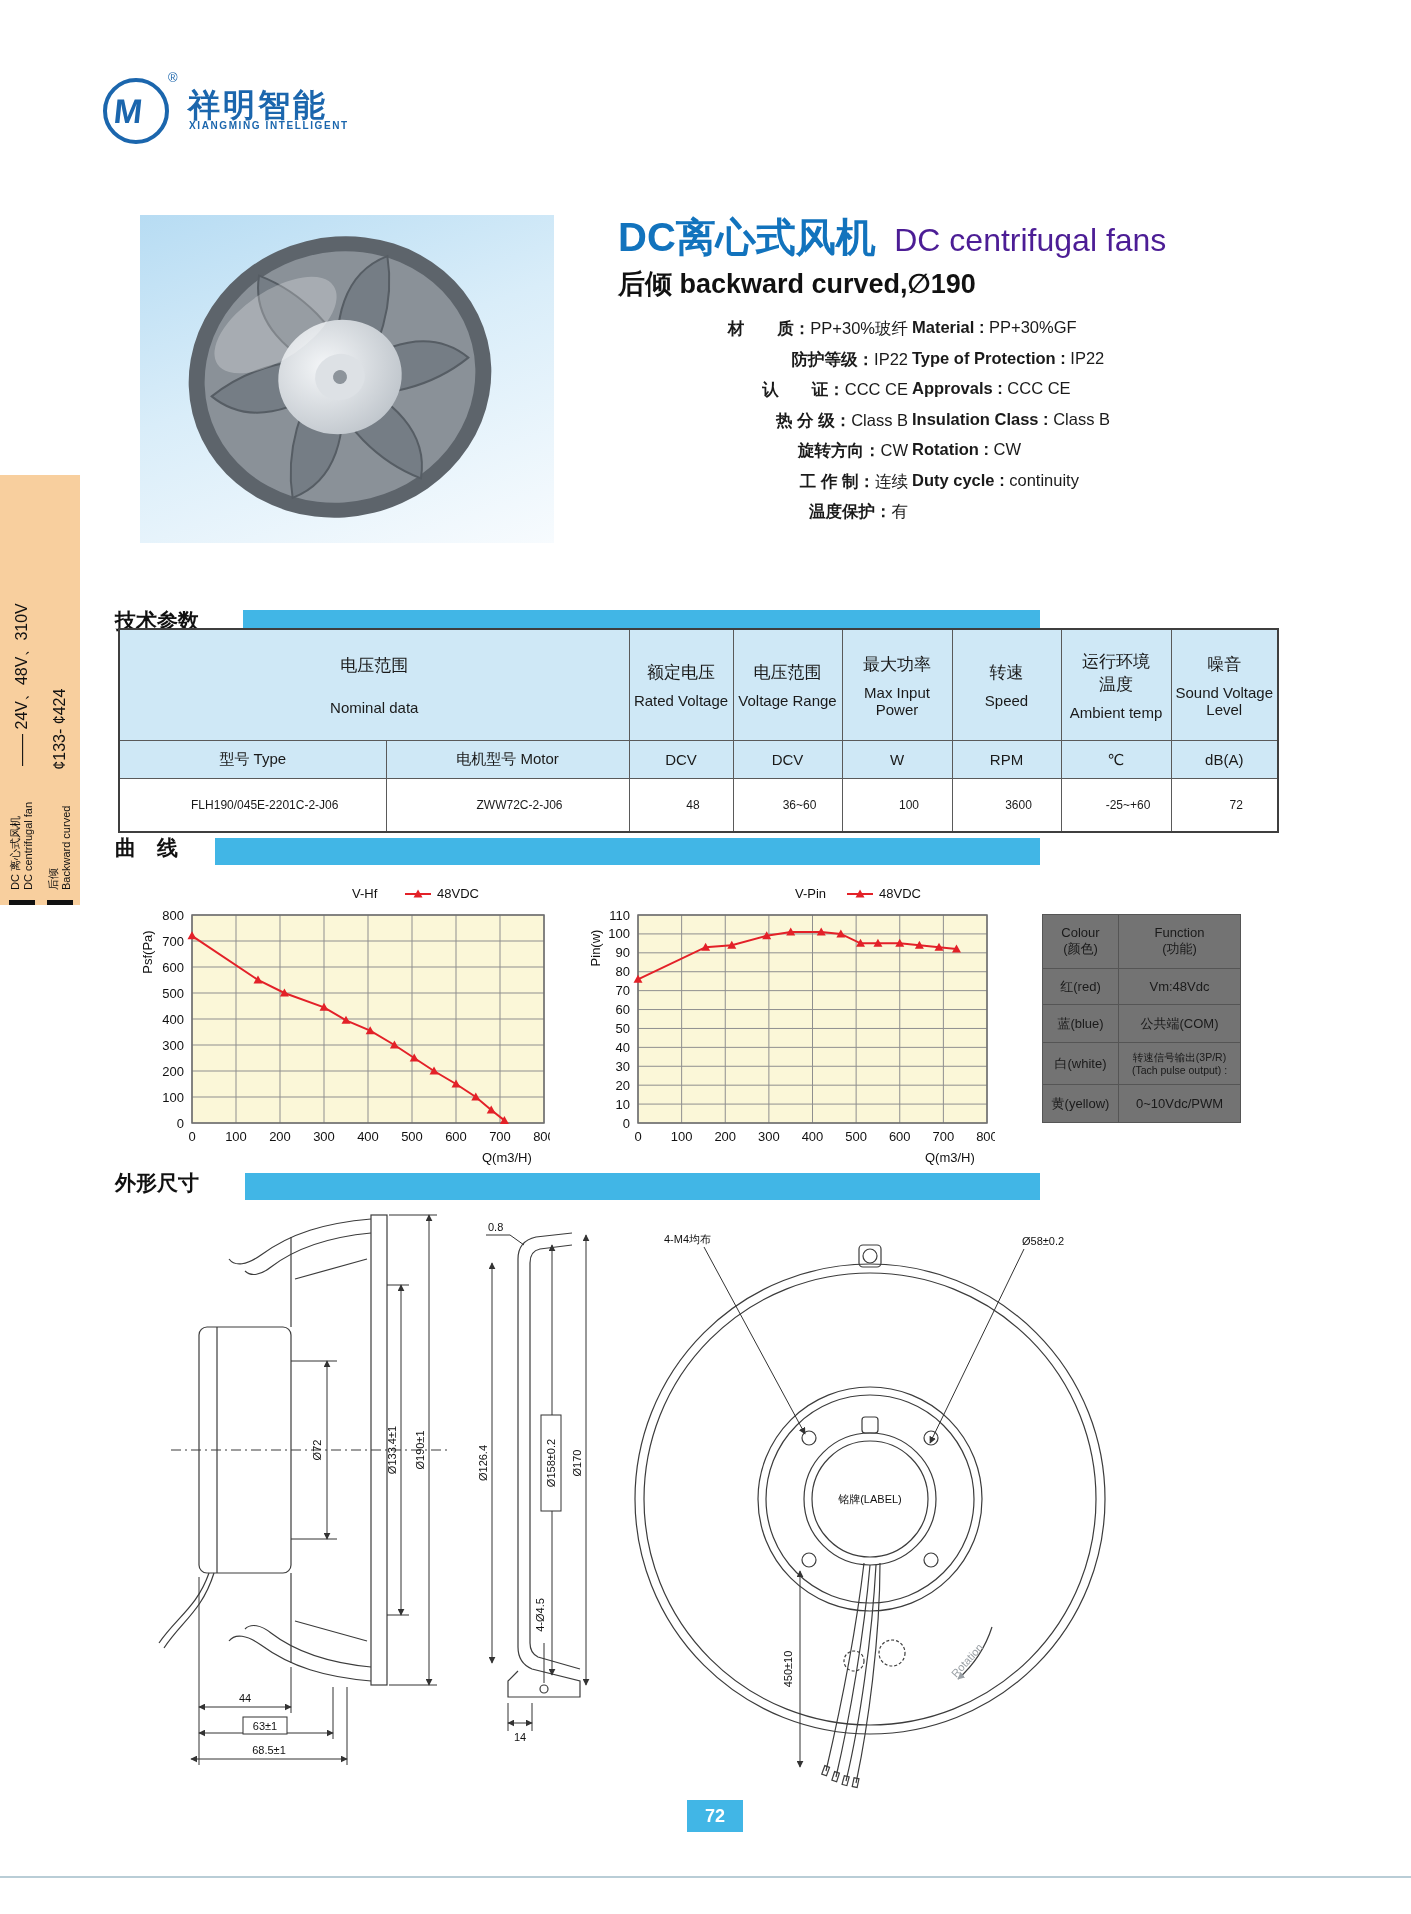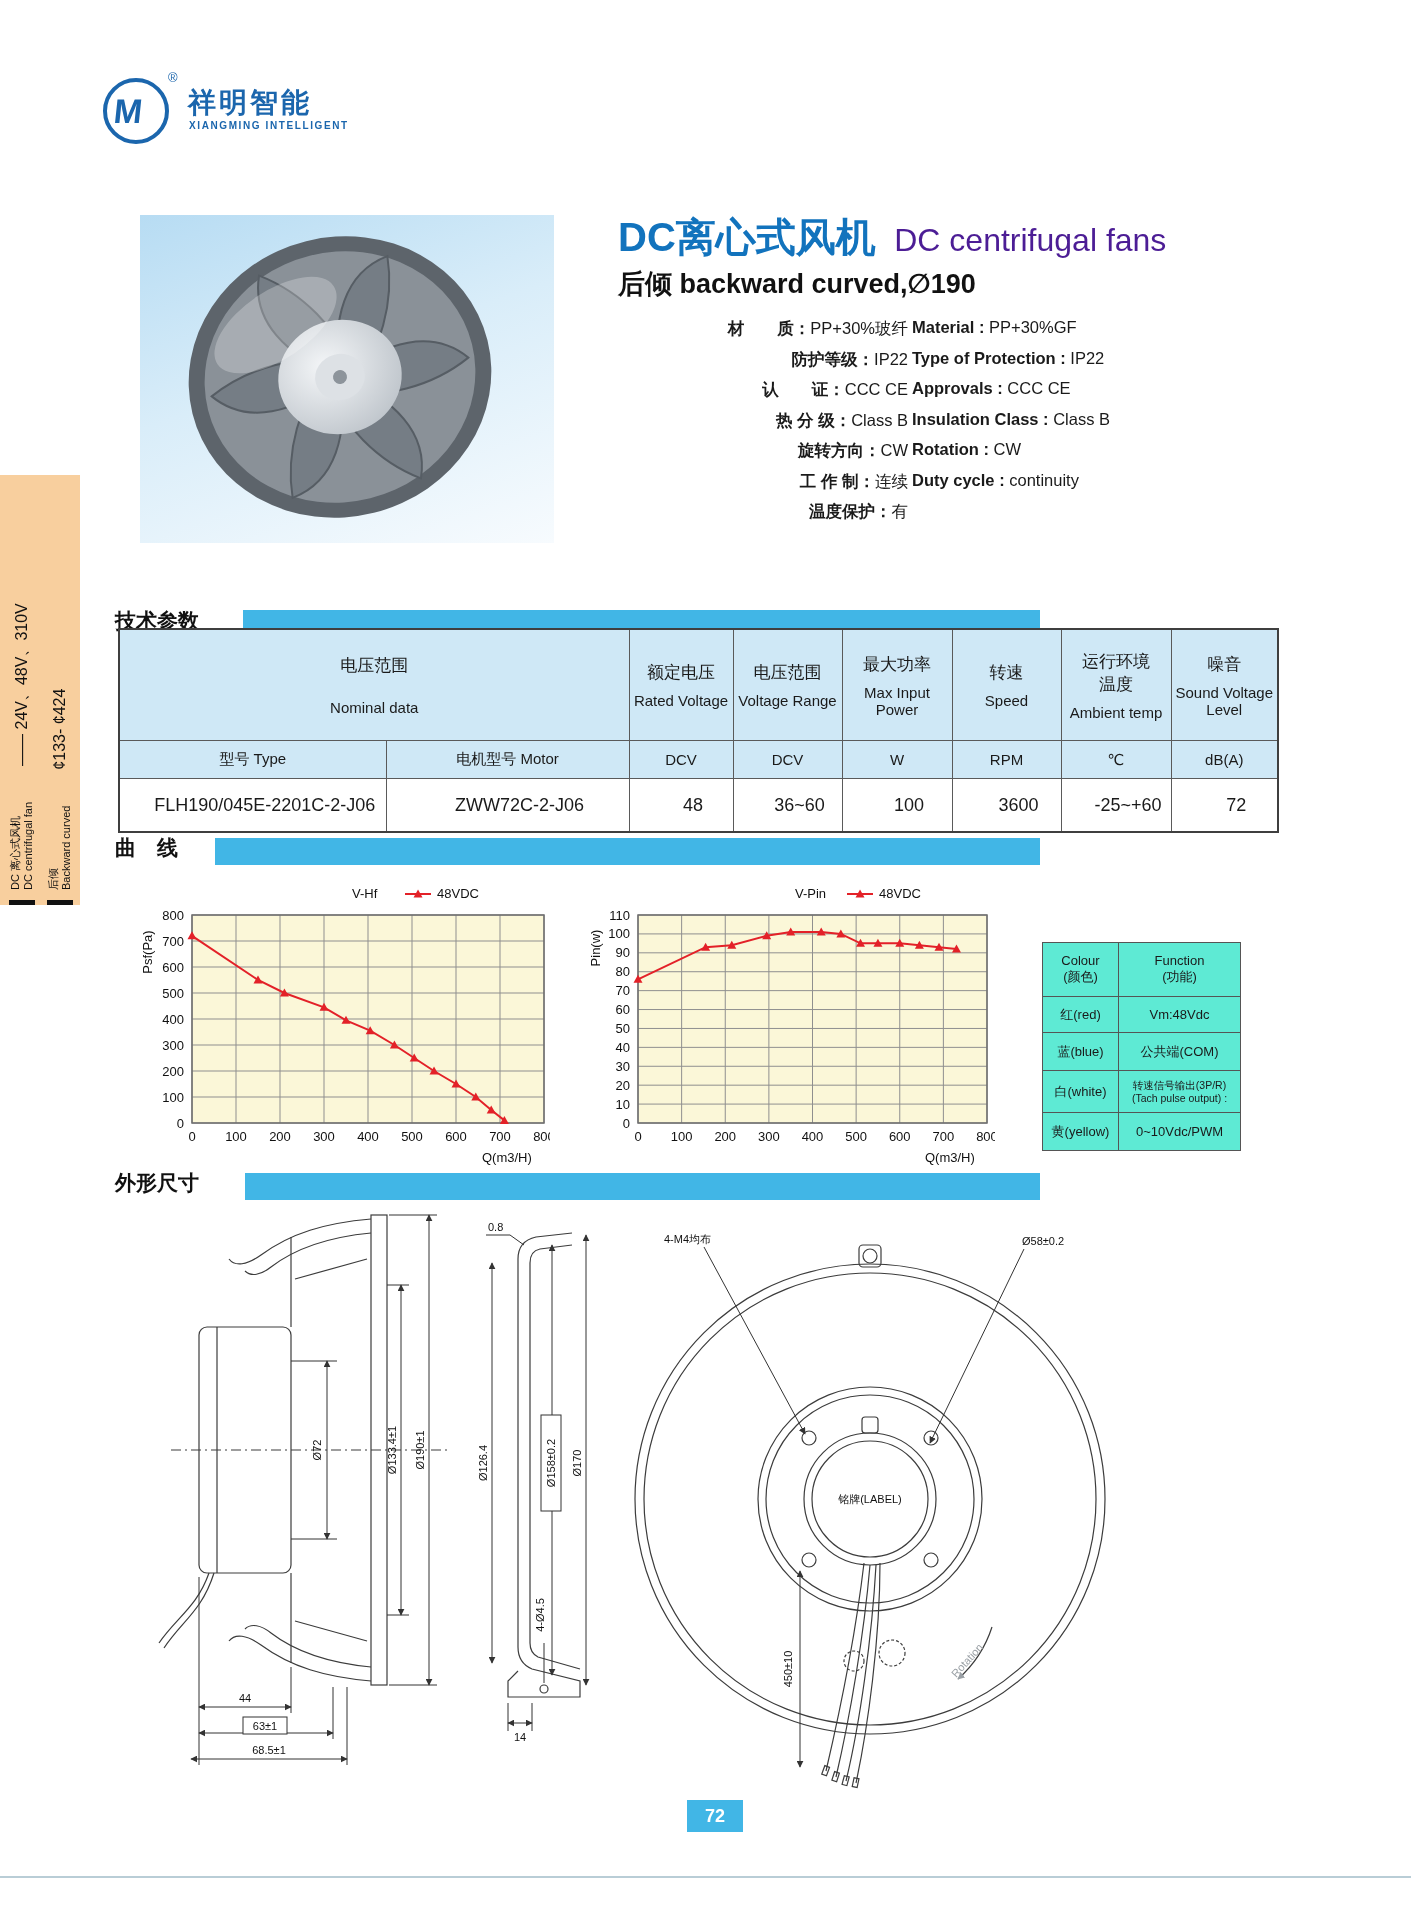--- a/index.html
+++ b/index.html
@@ -3,21 +3,21 @@
 <meta charset="utf-8">
 <style>
   html,body{margin:0;padding:0;background:#fff;}
   #page{position:relative;width:1411px;height:1914px;background:#fff;overflow:hidden;
         font-family:"Liberation Sans","DejaVu Sans",sans-serif;color:#1a1a1a;}
   .abs{position:absolute;}
   
   .logo-circle{position:absolute;left:103px;top:78px;width:58px;height:58px;border:4px solid #1b66ad;border-radius:50%;}
   .logo-m{position:absolute;left:114px;top:92px;font-size:34px;font-weight:bold;color:#1b66ad;transform:skewX(-6deg);}
   .logo-reg{position:absolute;left:168px;top:70px;font-size:13px;color:#1b66ad;}
-  .logo-cn{position:absolute;left:188px;top:84px;font-size:28px;font-weight:bold;color:#1b66ad;letter-spacing:3px;}
+  .logo-cn{position:absolute;left:188px;top:84px;font-size:32px;font-weight:bold;color:#1b66ad;letter-spacing:3px;}
   .logo-en{position:absolute;left:189px;top:120px;font-size:10px;font-weight:bold;color:#1b66ad;letter-spacing:1.6px;}
   
   .side-orange{position:absolute;left:0;top:475px;width:80px;height:430px;background:#f8cf9e;}
   .side-strip{position:absolute;width:430px;height:36px;transform:rotate(-90deg);transform-origin:0 0;
               display:flex;align-items:center;gap:10px;}
   .side-bar{width:5px;height:26px;background:#111;flex:0 0 auto;}
   .side-pair{font-size:11px;line-height:1.2;color:#111;white-space:nowrap;}
   .side-range{font-size:16px;color:#111;white-space:nowrap;margin-left:26px;}
   
   .fan-img{position:absolute;left:140px;top:215px;width:414px;height:328px;
@@ -36,23 +36,23 @@
   
   .sec-title{position:absolute;left:115px;font-size:21px;font-weight:bold;color:#111;}
   .sec-bar{position:absolute;height:27px;background:#41b6e6;}
   
   table.param{position:absolute;left:118px;top:628px;border-collapse:collapse;table-layout:fixed;width:1159px;}
   table.param td{border:1px solid #5a5a5a;text-align:center;vertical-align:middle;padding:0;}
   table.param{border:2px solid #3f3f3f;}
   tr.h1 td{background:#cfe8f6;height:110px;font-size:17px;}
   tr.h1 .en{font-size:15px;margin-top:8px;}
   tr.h2 td{background:#cfe8f6;height:37px;font-size:15px;}
-  tr.dat td{background:#fff;height:52px;font-size:18px;padding-left:24px;}
-  
-  table.wire{position:absolute;left:1042px;top:914px;border-collapse:collapse;table-layout:fixed;width:198px;background:#5eead4;margin-top:28px;}
+  tr.dat td{background:#fff;height:52px;font-size:12px;padding-left:24px;}
+  
+  table.wire{position:absolute;left:1042px;top:914px;border-collapse:collapse;table-layout:fixed;width:198px;background:#737373;}
   table.wire td{border:1px solid #555;text-align:center;vertical-align:middle;font-size:13px;padding:1px;}
   table.wire .small{font-size:10.5px;line-height:1.2;}
   
   .chart-svg{position:absolute;}
   .tick{font:13px "Liberation Sans",sans-serif;fill:#111;}
   .lg{font:13px "Liberation Sans",sans-serif;fill:#111;}
   
   .ln path,.ln rect,.ln line,.ln circle,.ln ellipse,.ln polyline{stroke:#3c3c3c;stroke-width:1.2;fill:none;}
   .cl{stroke-dasharray:10 4 2 4;stroke-width:1;}
   .dim line{stroke:#333;stroke-width:1;}

